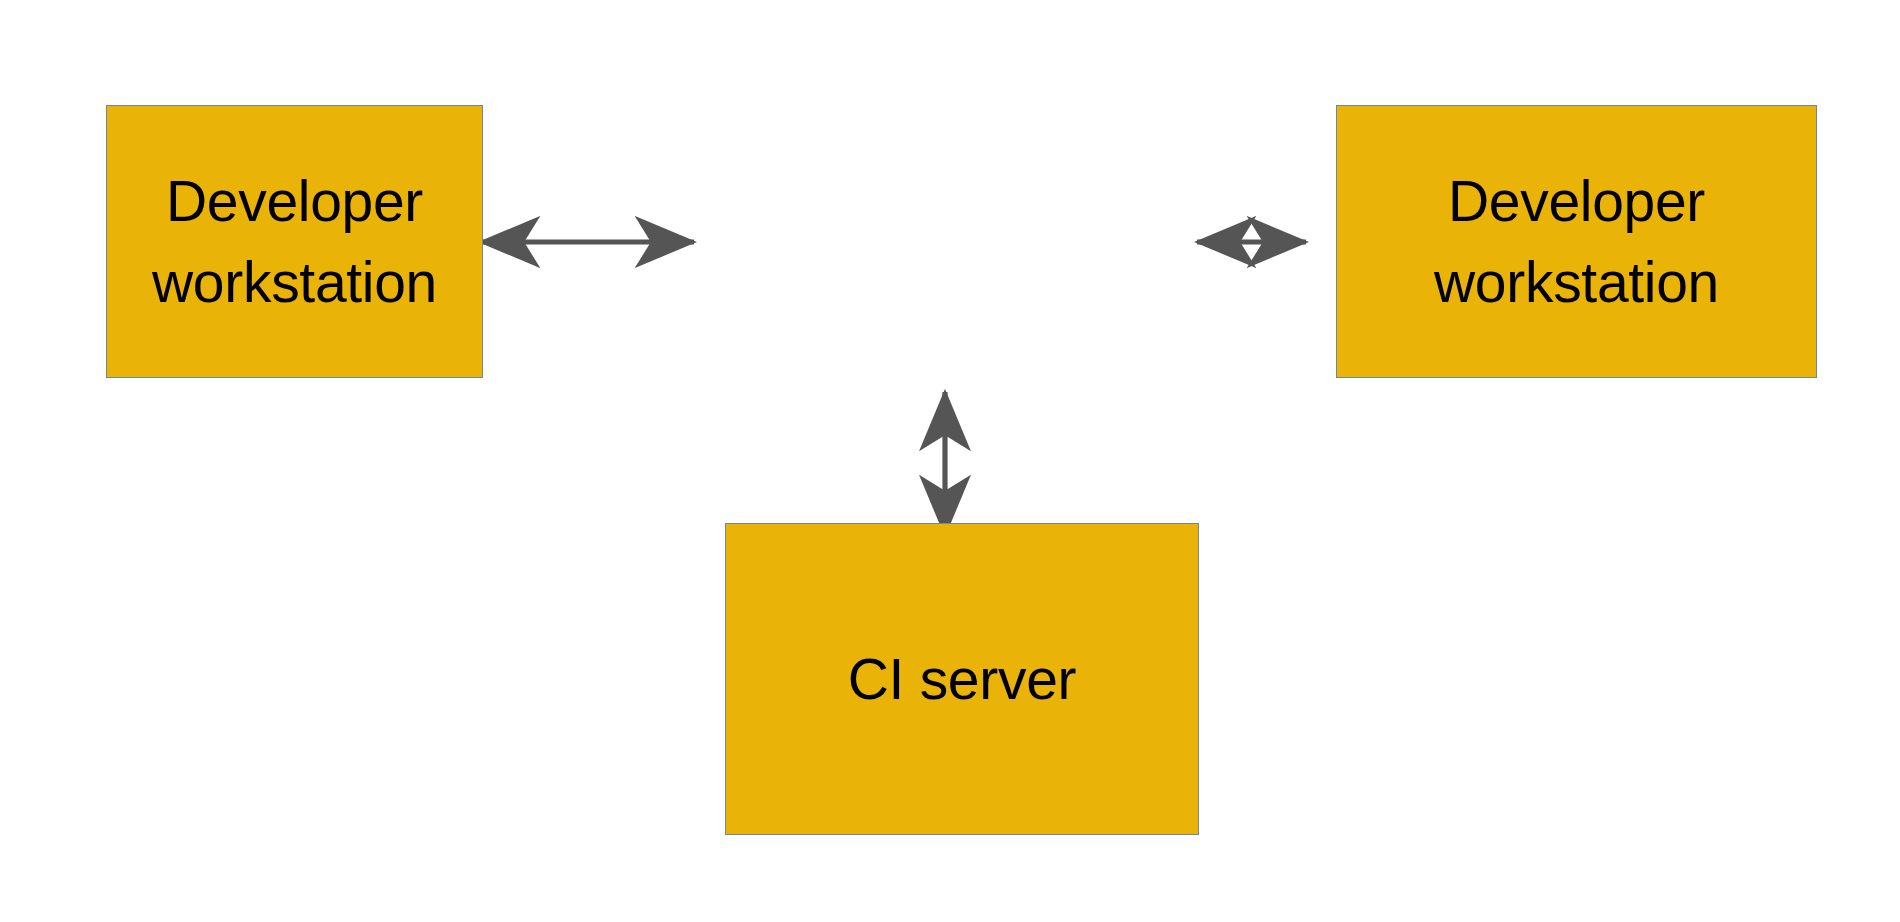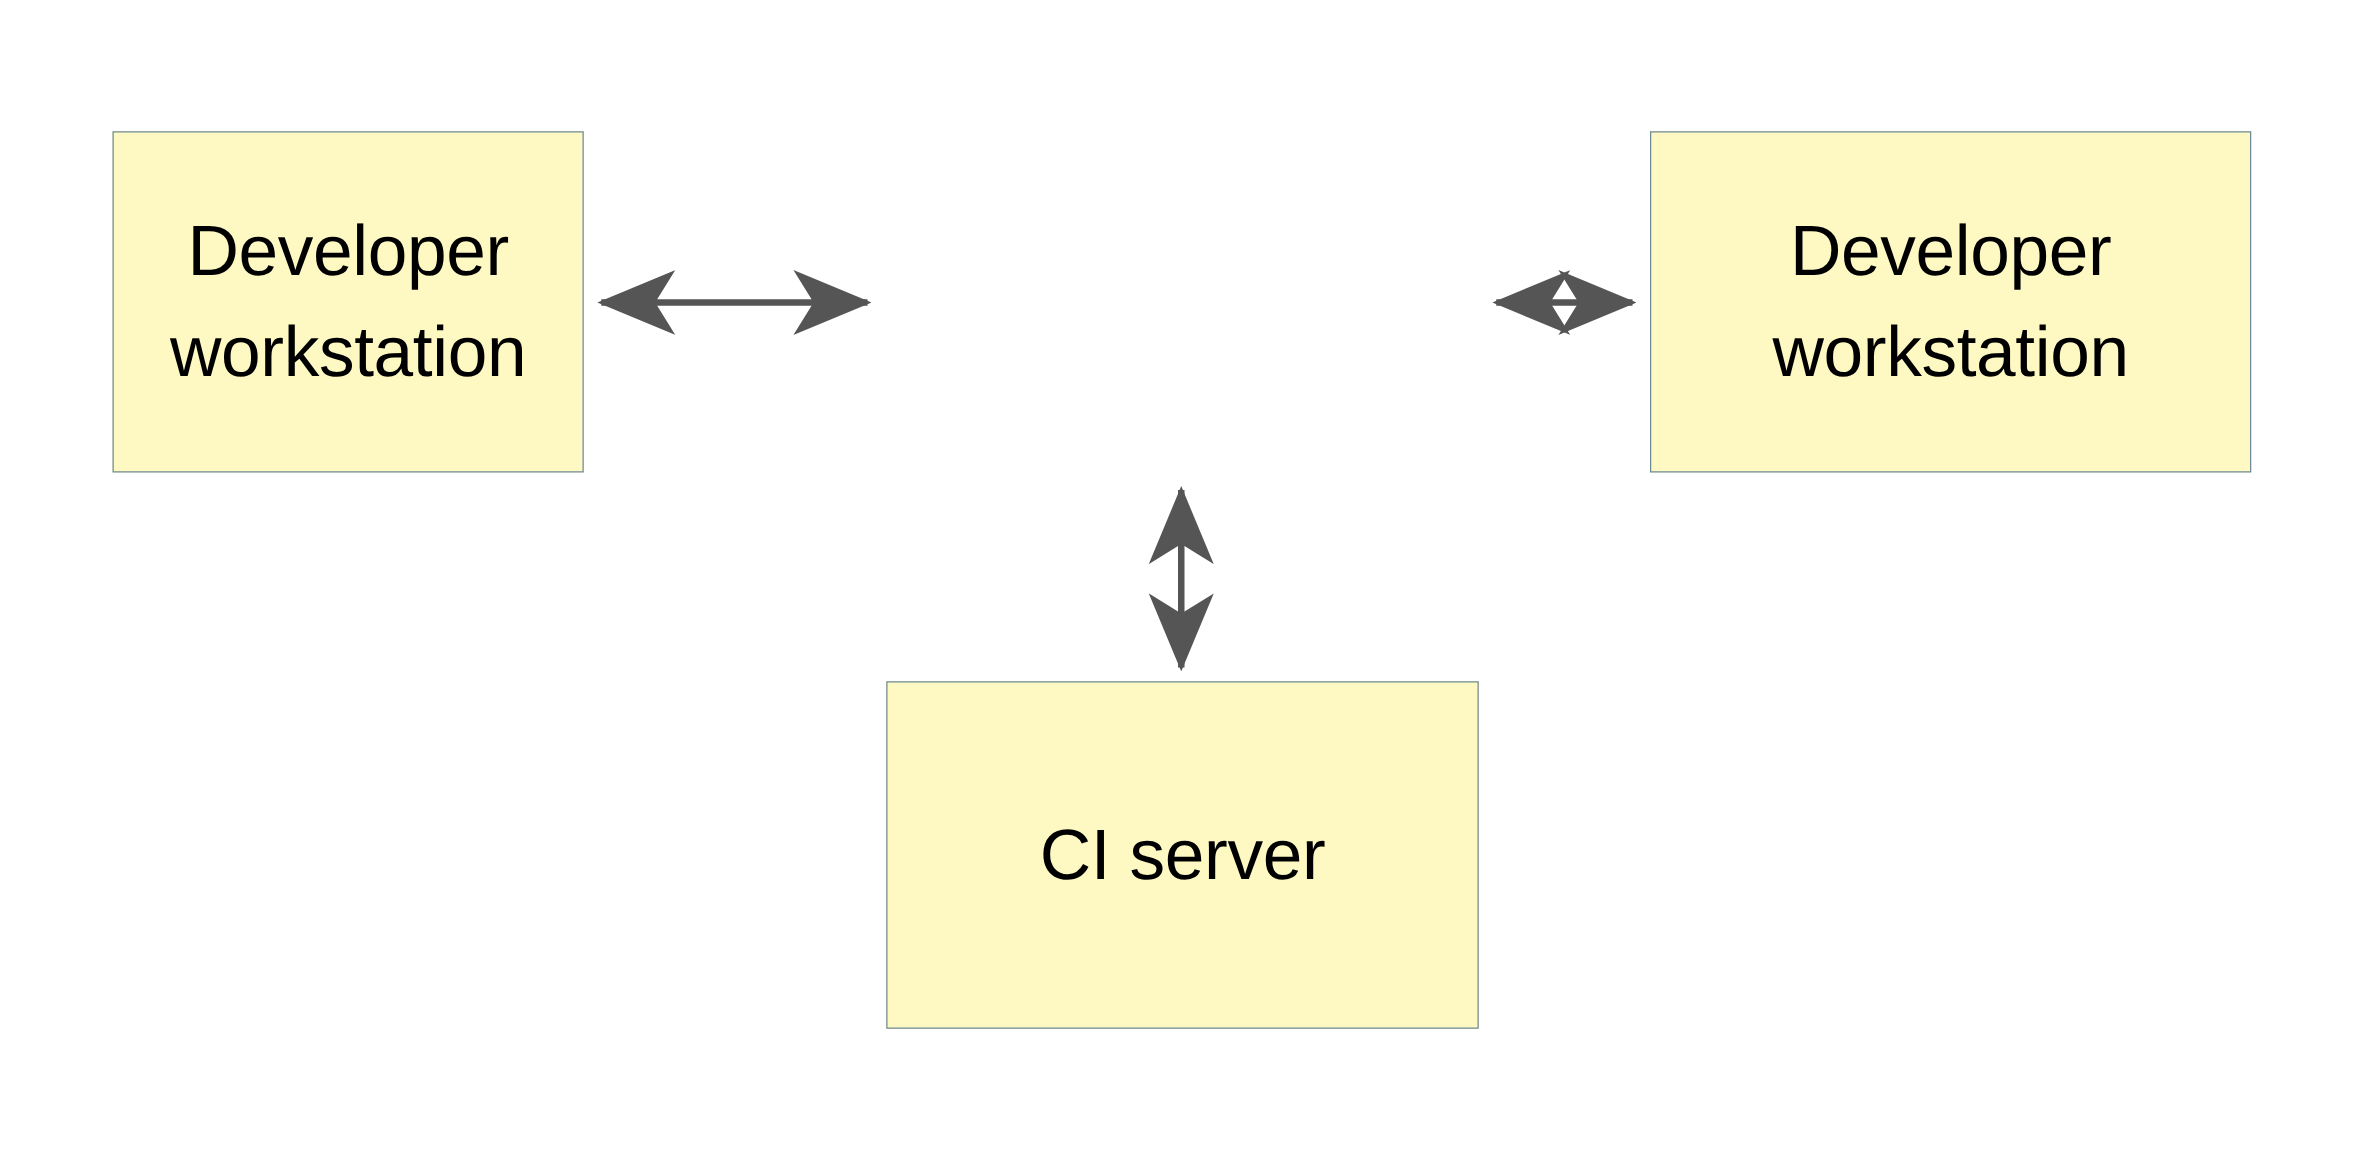--- a/index.html
+++ b/index.html
@@ -13,41 +13,42 @@
   #canvas {
     position: relative;
     width: 1900px;
     height: 922px;
     background: #ffffff;
     overflow: hidden;
   }
   .node {
     position: absolute;
     box-sizing: border-box;
-    background: #fef9c3;
+    background: #eab308;
     border: 1.6px solid #6f8a96;
     display: flex;
     align-items: center;
     justify-content: center;
     text-align: center;
+    margin-left: 16px;
   }
   .node-label {
     font-size: 57px;
     line-height: 1.42;
     color: #000000;
     letter-spacing: -0.3px;
     font-weight: 400;
     white-space: pre-line;
     padding: 0 10px;
   }
   
   #node-dev-left   { left: 90px;  top: 105px; width: 377px; height: 273px; }
   #node-cache      { left: 709px; top: 105px; width: 474px; height: 273px; }
   #node-dev-right  { left: 1320px;top: 105px; width: 481px; height: 273px; }
-  #node-ci         { left: 709px; top: 545px; width: 474px; height: 278px; }
+  #node-ci         { left: 709px; top: 523px; width: 474px; height: 312px; }
 
   
   #connectors {
     position: absolute;
     left: 0;
     top: 0;
     width: 1900px;
     height: 922px;
     pointer-events: none;
   }

